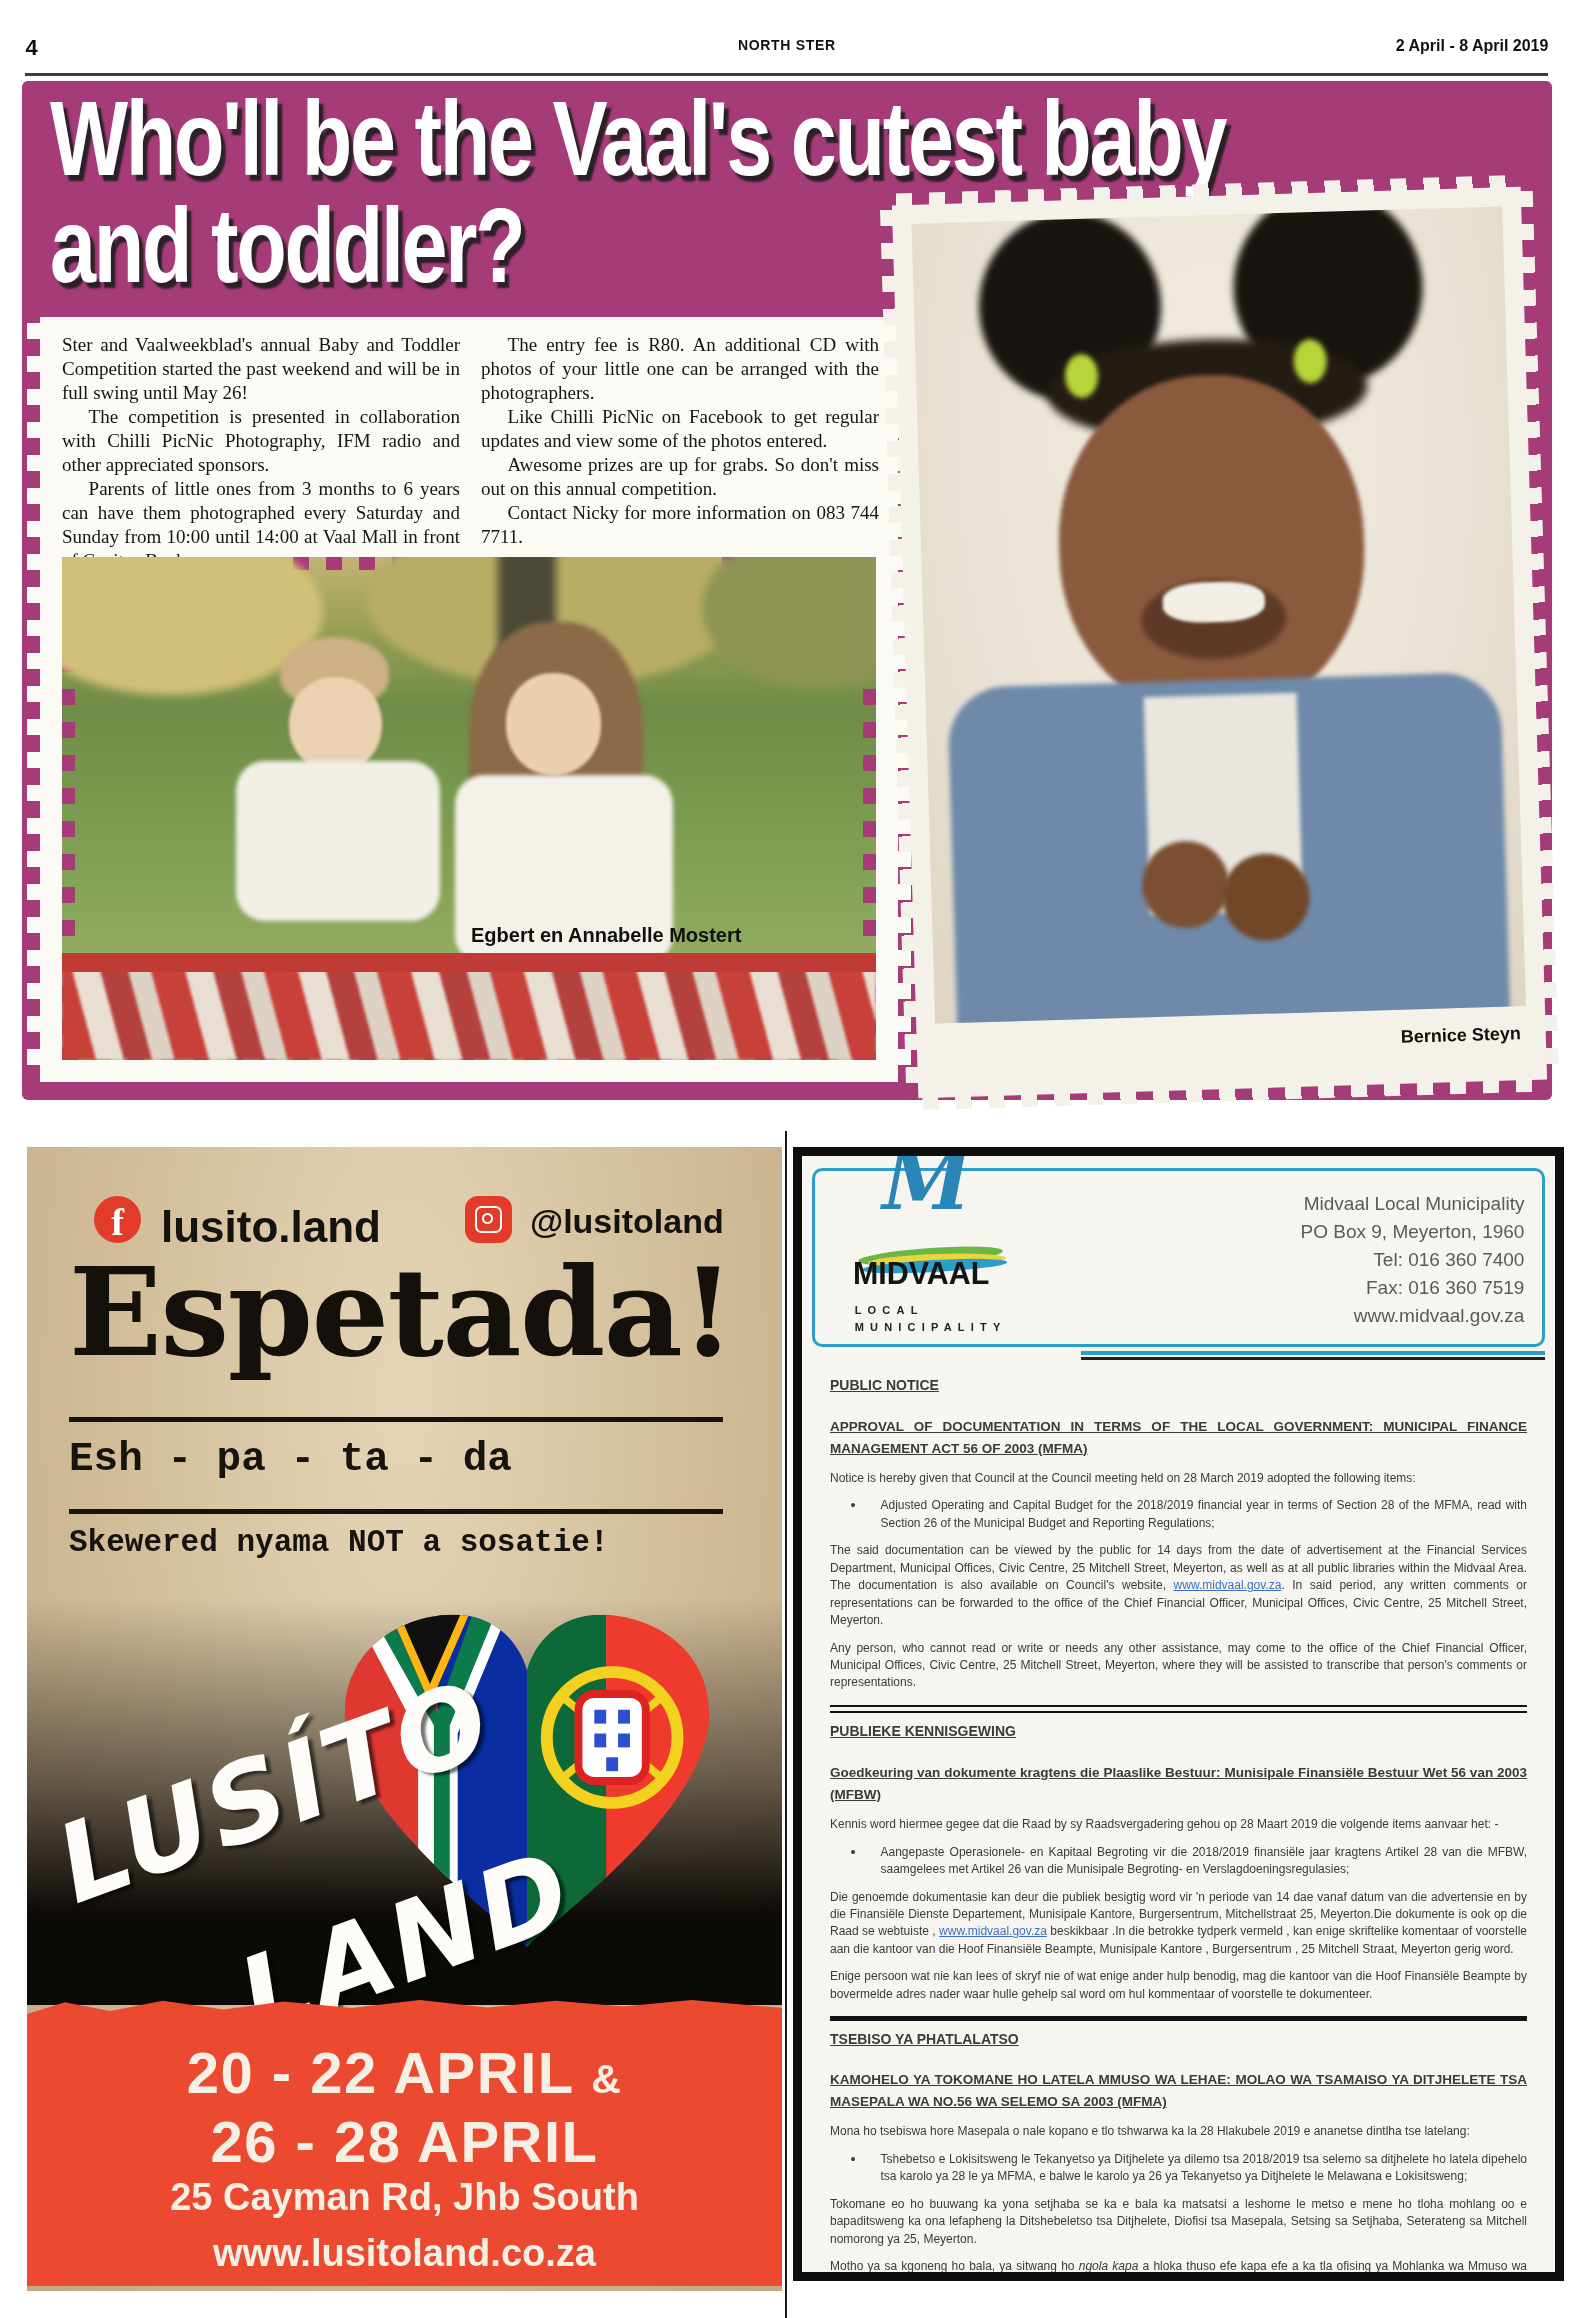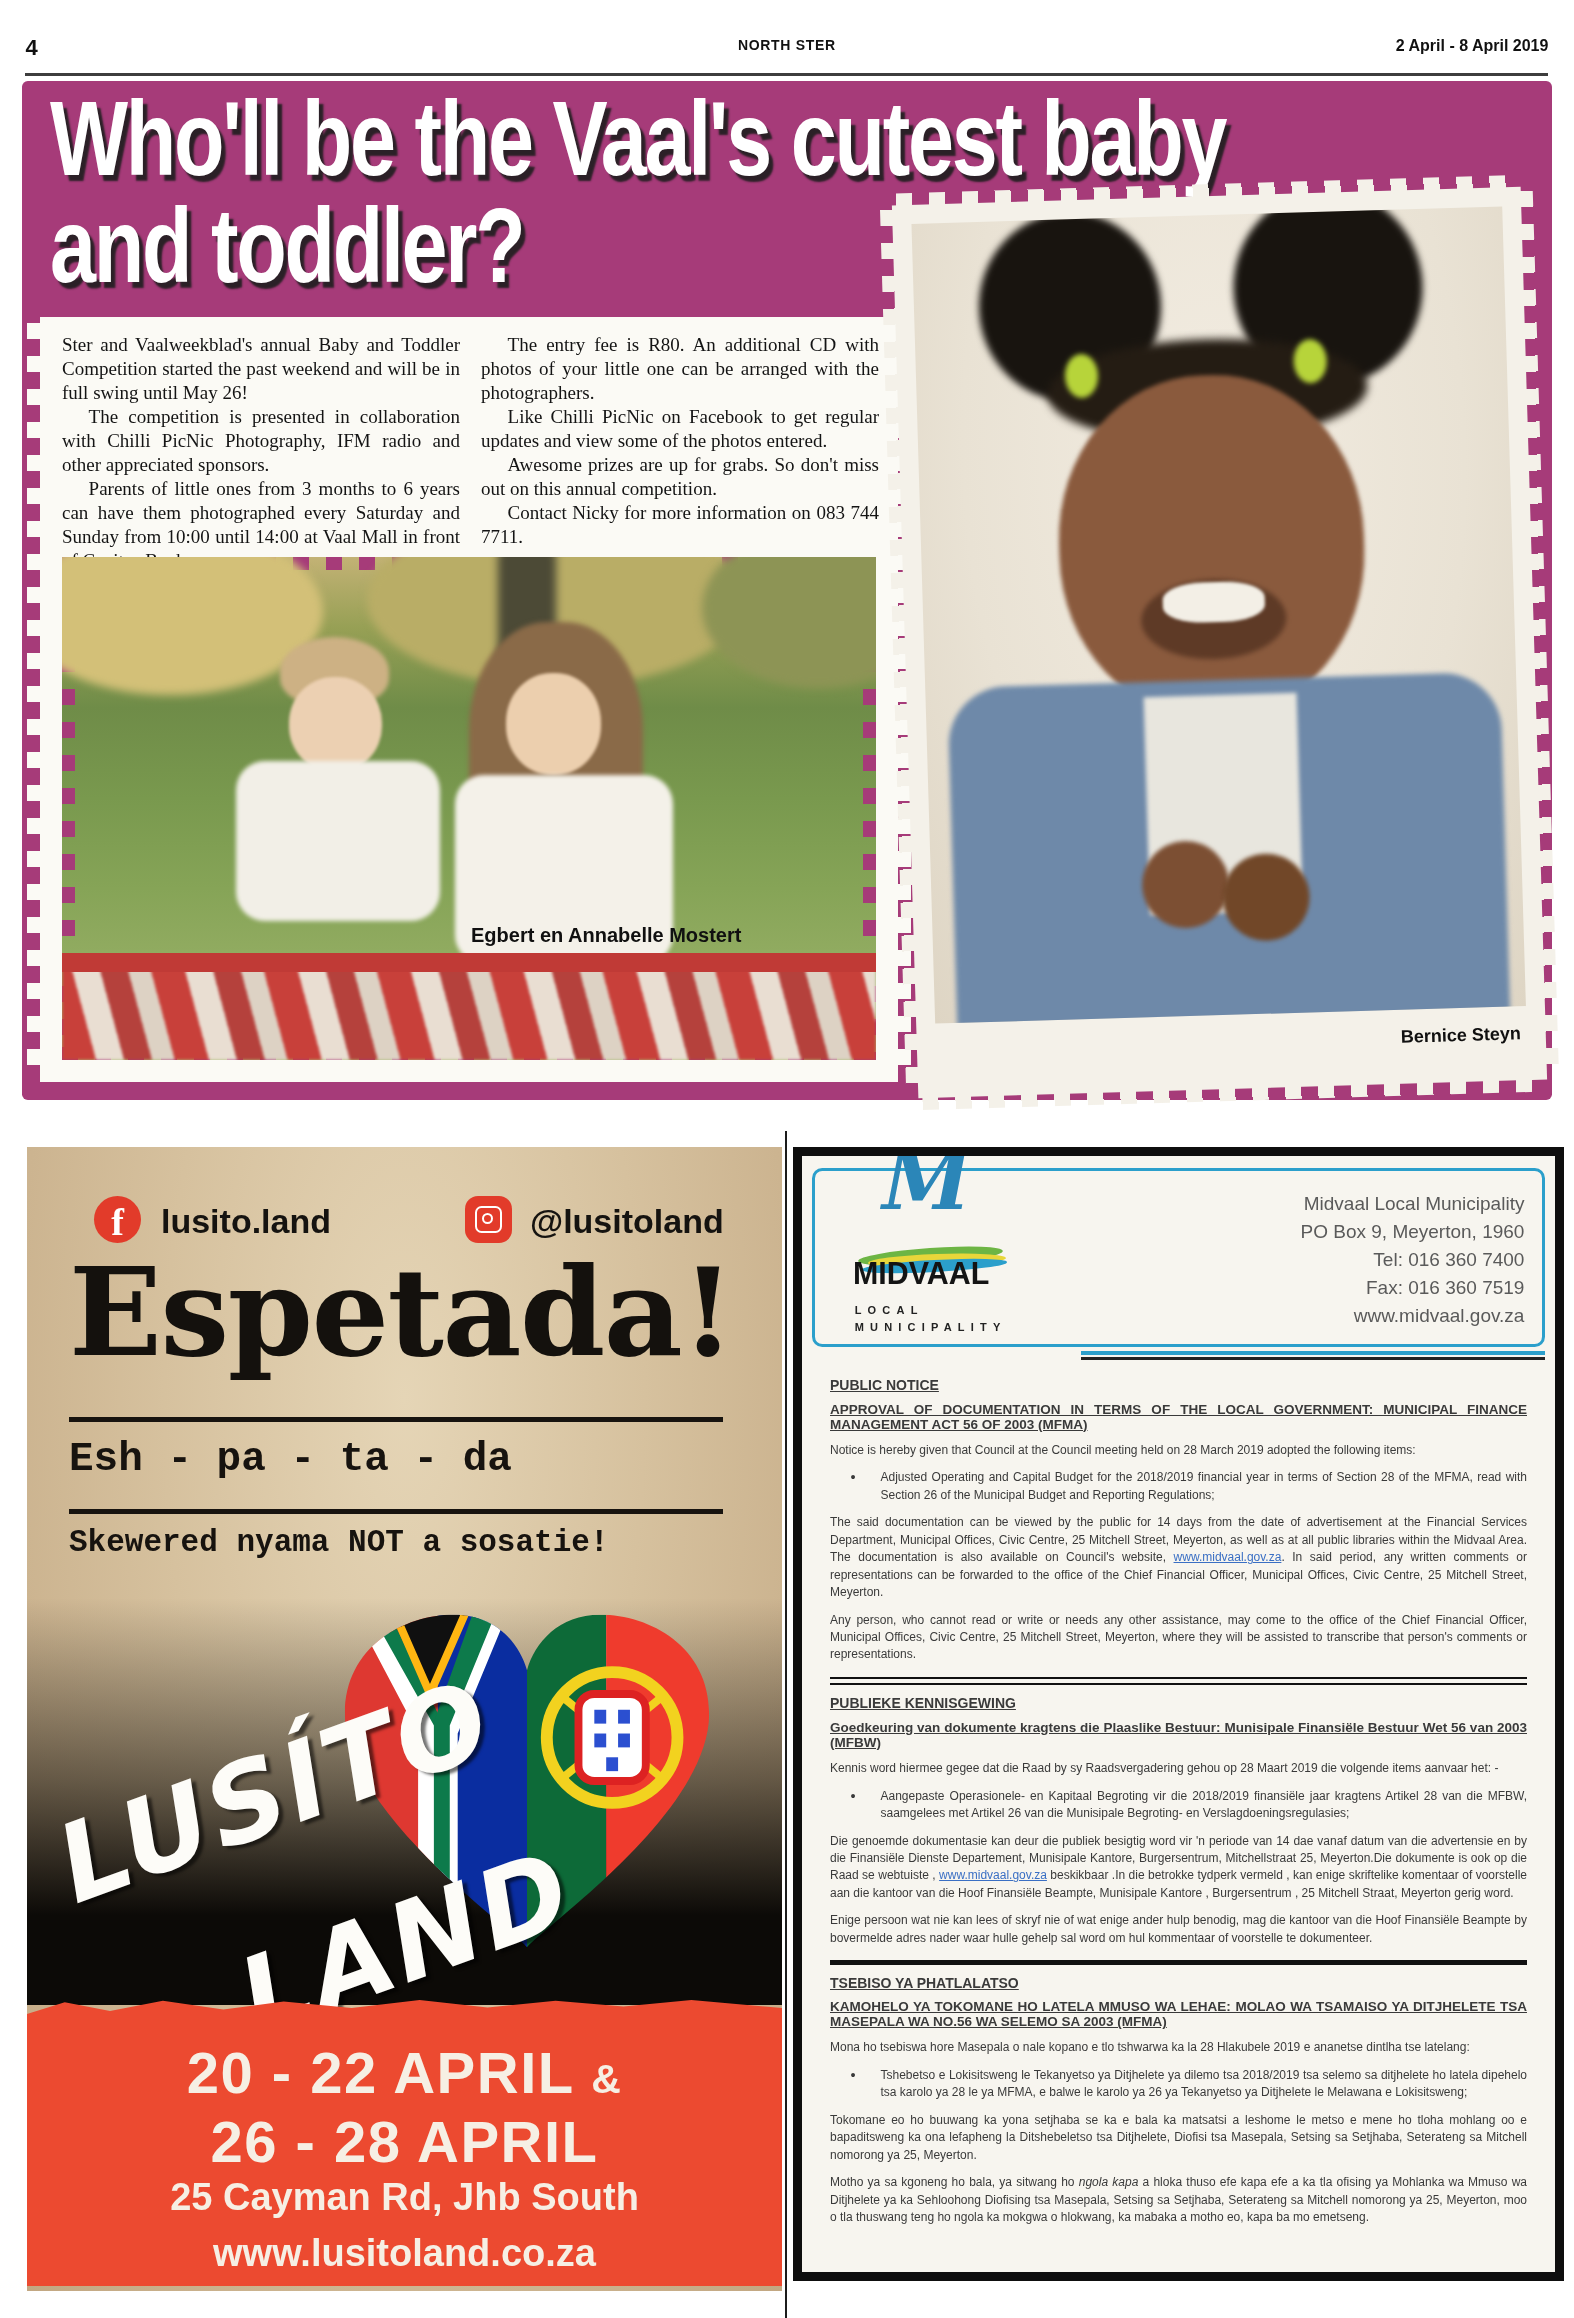--- a/index.html
+++ b/index.html
@@ -48,21 +48,21 @@
 
   
   .lusito{position:absolute;left:27px;top:1147px;width:755px;height:1144px;overflow:hidden;
           background:radial-gradient(ellipse at 50% 22%,#e5d5b6 0%,#d6c19e 45%,#c2a782 100%);}
   .lusito .fade{position:absolute;left:0;top:451px;width:100%;height:407px;
           background:linear-gradient(180deg,rgba(15,12,8,0) 0%,rgba(15,12,8,0.55) 45%,#0c0a07 78%,#0c0a07 100%);}
   .social{position:absolute;left:67px;top:49px;width:625px;height:51px;}
   .fb{position:absolute;left:0;top:0;width:47px;height:47px;border-radius:50%;background:#e23b2a;}
   .fb span{position:absolute;left:0;right:0;top:4.4px;text-align:center;color:#fff;font-family:"Liberation Serif",serif;
            font-weight:bold;font-size:38px;}
-  .fblabel{position:absolute;left:67px;top:5.8px;font-size:34px;font-weight:bold;color:#151310;}
+  .fblabel{position:absolute;left:67px;top:5.8px;font-size:44px;font-weight:bold;color:#151310;}
   .ig{position:absolute;left:371px;top:0;width:47px;height:47px;border-radius:13px;background:#e23b2a;}
   .ig .cam{position:absolute;left:9.5px;top:9.5px;width:23px;height:23px;border:2.9px solid #fff;border-radius:6.5px;}
   .ig .lens{position:absolute;left:16.7px;top:16.7px;width:7.3px;height:7.3px;border:2.9px solid #fff;border-radius:50%;}
   .iglabel{position:absolute;left:436px;top:5.8px;font-size:34px;font-weight:bold;color:#151310;}
   .esp{position:absolute;left:42px;top:93px;font-family:"DejaVu Serif",serif;font-weight:bold;
        font-size:122px;color:#14110d;letter-spacing:-1.5px;}
   .adrule{position:absolute;left:42px;width:654px;height:5.1px;background:#17130f;}
   .phon{position:absolute;left:42px;top:289px;font-family:"Liberation Mono",monospace;font-weight:bold;
         font-size:41px;color:#17130f;}
   .tagl{position:absolute;left:42px;top:378px;font-family:"Liberation Mono",monospace;font-weight:bold;
@@ -94,21 +94,21 @@
   .mlogo .mname{position:absolute;left:0px;top:81px;font-size:32px;font-weight:bold;color:#141414;letter-spacing:0px;
         font-family:"Liberation Sans",sans-serif;transform:scaleX(0.95);transform-origin:left;}
   .mlogo .msub{position:absolute;left:1.5px;top:118px;font-size:11px;letter-spacing:6.2px;color:#222;font-weight:bold;}
   .ncontact{position:absolute;right:17.4px;top:19px;text-align:right;font-size:19px;line-height:28px;color:#5a5a5a;}
   .nlines{position:relative;margin:4.4px 10.2px 0 10.2px;height:11.6px;}
   .nlines .blue{position:absolute;left:269px;right:0;top:0;height:3.6px;background:#2b9fcb;}
   .nlines .black{position:absolute;left:269px;right:0;top:6.5px;height:2.9px;background:#222;}
   .nbody{padding:4.4px 28px 0 28px;text-align:justify;}
   .nbody .center{}
   .ntitle{font-weight:bold;text-decoration:underline;font-size:14px;margin:10.2px 0 0 0;}
-  .nsect{font-weight:bold;text-decoration:underline;font-size:13.5px;margin:7px 0 0 0;line-height:15px;}
+  .nsect{font-weight:bold;text-decoration:underline;font-size:13.5px;margin:21px 0 0 0;line-height:22px;}
   .npara{margin:10.2px 0 0 0;}
   .nbullet{display:flex;margin:10.2px 0 0 0;}
   .nbullet:before{content:"•";margin:0 25px 0 20.4px;font-size:14.5px;}
   .nbullet div{flex:1;text-align:justify;}
   .dblrule{height:2.2px;border-top:2.2px solid #111;border-bottom:2.2px solid #111;padding-top:2.2px;margin:13px 0 0 0;background:transparent;}
   .thickrule{height:4.4px;background:#111;margin:13px 0 0 0;}
   .nlink{color:#3a6fc4;text-decoration:underline;}
 
   .scene-el{position:absolute;}
 </style>

